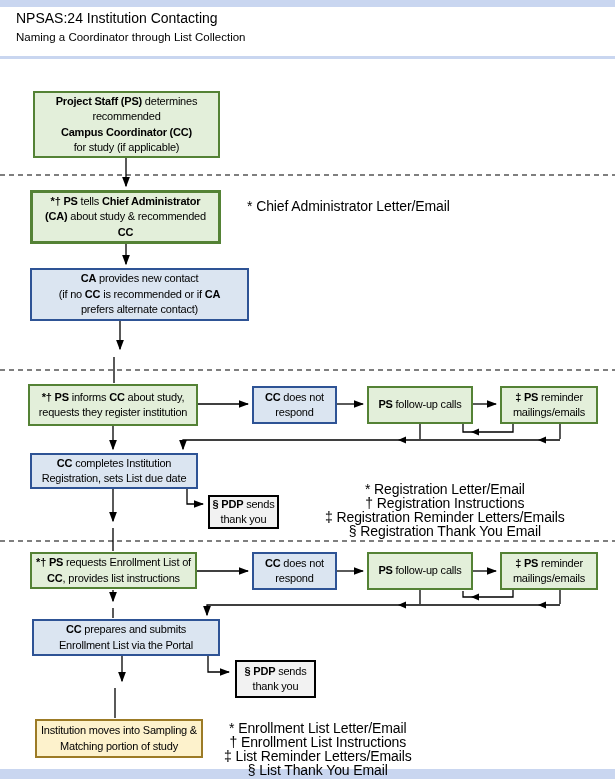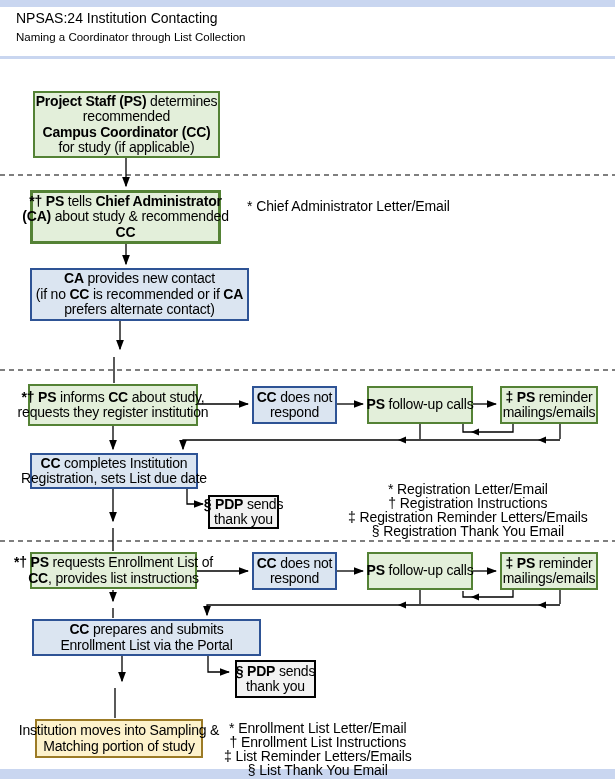--- a/index.html
+++ b/index.html
@@ -7,30 +7,30 @@
         font-family:"Liberation Sans",sans-serif;color:#000;overflow:hidden;}
   .band{position:absolute;left:0;width:615px;background:#c9d6f0;}
   #band-top{top:0;height:7px;}
   #band-header-rule{top:56px;height:3px;}
   #band-bottom{top:769px;height:10px;}
   #title{position:absolute;left:16px;top:10px;font-size:14px;font-weight:normal;}
   #subtitle{position:absolute;left:16px;top:31px;font-size:11.5px;}
   svg{position:absolute;left:0;top:0;}
   .box{position:absolute;box-sizing:border-box;display:flex;flex-direction:column;
        justify-content:center;align-items:center;text-align:center;
-       font-size:14px;letter-spacing:-0.2px;line-height:15.5px;background:#fff;}
+       font-size:11px;letter-spacing:-0.2px;line-height:15.5px;background:#fff;}
   .box div{white-space:nowrap;}
   .green{background:#e3efda;border:2.5px solid #548235;}
   .blue{background:#dbe5f1;border:2.5px solid #2e5395;}
   .gray{background:#f2f2f2;border:2.5px solid #000000;margin-top:8px;}
   .gold{background:#fdf2cc;border:2.5px solid #9c7b26;text-align:center;}
   .thick{border-width:3px;}
   .footnotes{position:absolute;font-size:14px;letter-spacing:-0.1px;line-height:14px;text-align:center;}
   #fn1{left:247px;top:198px;line-height:17px;}
-  #fn2{left:348px;top:482px;}
+  #fn2{left:325px;top:482px;}
   #fn3{left:224px;top:721px;}
 </style>
 </head>
 <body>
 
 <div id="page">
 
   <div class="band" id="band-top"></div>
   <div class="band" id="band-header-rule"></div>
   <div class="band" id="band-bottom"></div>
@@ -135,21 +135,21 @@
       <div><b>CC</b><span> does not</span></div>
       <div><span>respond</span></div>
     </div>
   <div class="box green" style="left:367px;top:552px;width:106px;height:38px">
       <div><b>PS</b><span> follow-up calls</span></div>
     </div>
   <div class="box green" style="left:500px;top:552px;width:98px;height:38px">
       <div><b>‡ PS</b><span> reminder</span></div>
       <div><span>mailings/emails</span></div>
     </div>
-  <div class="box blue" style="left:32px;top:619px;width:229px;height:37px">
+  <div class="box blue" style="left:32px;top:619px;width:188px;height:37px">
       <div><b>CC</b><span> prepares and submits</span></div>
       <div><span>Enrollment List via the Portal</span></div>
     </div>
   <div class="box gray" style="left:235px;top:652px;width:81px;height:38px">
       <div><b>§ PDP</b><span> sends</span></div>
       <div><span>thank you</span></div>
     </div>
   <div class="box gold" style="left:35px;top:719px;width:168px;height:39px">
       <div><span>Institution moves into Sampling &amp;</span></div>
       <div><span>Matching portion of study</span></div>

